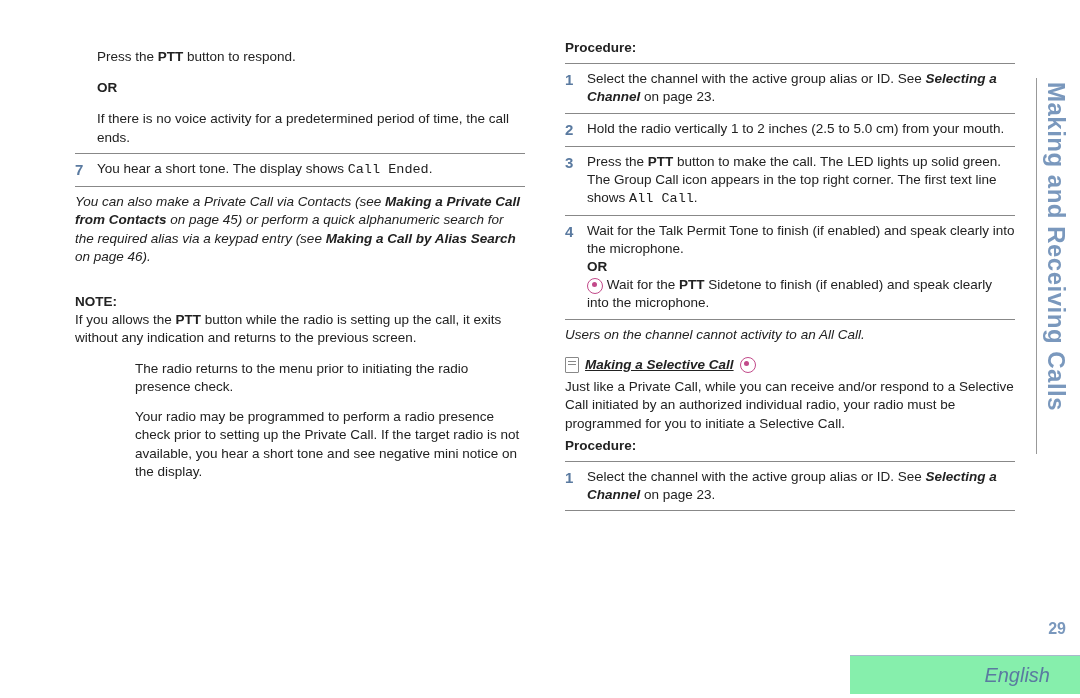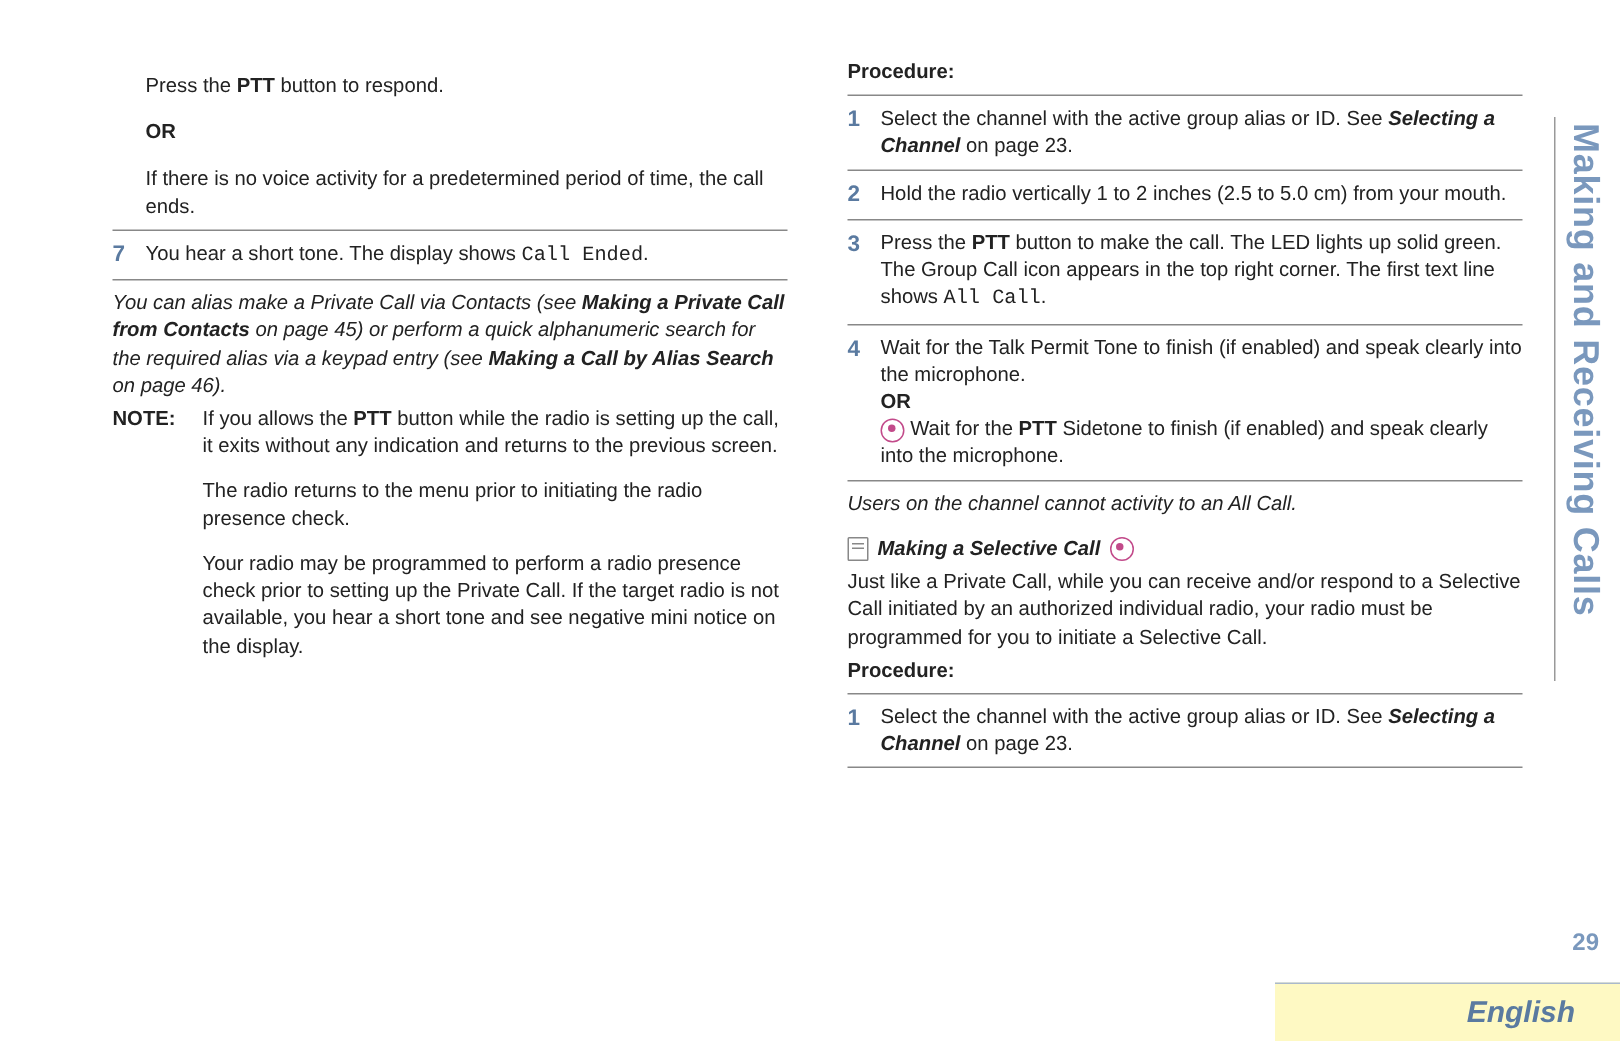--- a/index.html
+++ b/index.html
@@ -47,20 +47,21 @@
   .noterow { display: flex; }
   .notelabel { width: 60px; flex-shrink: 0; }
   .mono { font-family: "Courier New", monospace; }
   .sectionhead {
     font-weight: bold;
     font-style: italic;
     margin: 12px 0 4px 0;
     display: flex;
     align-items: center;
     gap: 6px;
+    text-decoration: underline;
   }
   .docicon {
     display: inline-block;
     width: 12px;
     height: 14px;
     border: 1px solid #888;
     border-radius: 1px;
     position: relative;
   }
   .docicon:before, .docicon:after {
@@ -121,29 +122,29 @@
     color: #7a98bd;
     font-size: 16px;
     font-weight: bold;
   }
   .langtab {
     position: absolute;
     right: 0;
     top: 655px;
     width: 200px;
     height: 38px;
-    background: #fef9c3;
+    background: #86efac;
     border-top: 1px solid #aab9cc;
     display: flex;
     align-items: center;
     justify-content: flex-end;
     padding-right: 30px;
     color: #5a7aa0;
     font-size: 20px;
-    font-weight: bold;
+    font-weight: normal;
     font-style: italic;
   }
   p { margin: 4px 0; }
 </style>
 </head>
 <body>
 
 <div class="page">
 
   <div class="col">
@@ -155,24 +156,24 @@
     <hr class="hline">
     <div class="steprow">
       <div class="num"><span class="stepnum">7</span></div>
       <div class="txt">
         <span>You hear a short tone. The display shows </span><span class="mono">Call Ended</span><span>.</span>
       </div>
     </div>
     <hr class="hline">
 
     <p style="font-style:italic;">
-      <span>You can alias make a Private Call via Contacts (see </span><strong>Making a Private Call from Contacts</strong><span> on page 45) or perform a quick alphanumeric search for the required alias via a keypad entry (see </span><strong>Making a Call by Alias Search</strong><span> on page 46).</span>
+      <span>You can also make a Private Call via Contacts (see </span><strong>Making a Private Call from Contacts</strong><span> on page 45) or perform a quick alphanumeric search for the required alias via a keypad entry (see </span><strong>Making a Call by Alias Search</strong><span> on page 46).</span>
     </p>
 
-    <div class="noterow" style="margin-top:4px;">
+    <div class="noterow" style="margin-top:27px;flex-direction:column;">
       <div class="notelabel"><strong>NOTE:</strong></div>
       <div>
         <span>If you allows the </span><strong>PTT</strong><span> button while the radio is setting up the call, it exits without any indication and returns to the previous screen.</span>
       </div>
     </div>
     <p class="noteblock" style="margin-top:12px;">The radio returns to the menu prior to initiating the radio presence check.</p>
     <p class="noteblock" style="margin-top:12px;">Your radio may be programmed to perform a radio presence check prior to setting up the Private Call. If the target radio is not available, you hear a short tone and see negative mini notice on the display.</p>
 
   </div>
 

